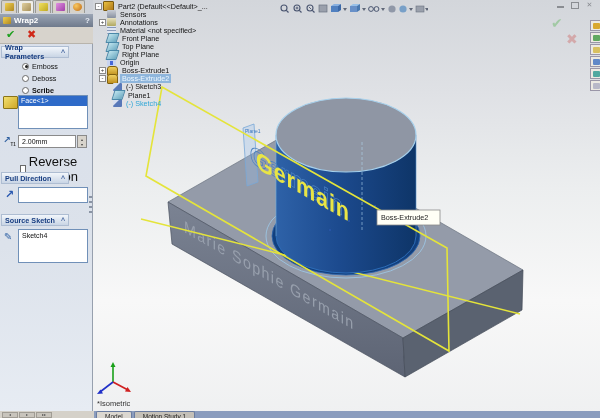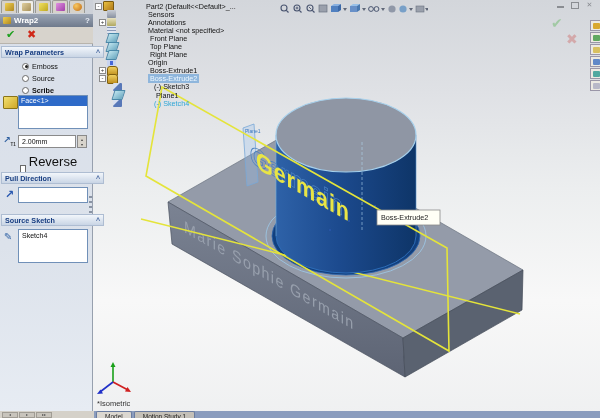--- a/index.html
+++ b/index.html
@@ -20,21 +20,21 @@
   .noexp{width:8px;flex:none;}
   .ticon{width:9px;height:8px;flex:none;margin-right:2px;border-radius:1px;}
   .i-part{background:linear-gradient(135deg,#e8c040,#b07818);border:0.5px solid #7a5a10;}
   .i-sensor{background:linear-gradient(180deg,#c8ccd4,#8890a0);}
   .i-ann{background:linear-gradient(180deg,#e8e2c0,#b0a860);}
   .i-mat{background:repeating-linear-gradient(0deg,#8898b8 0 1px,#dde4f0 1px 3px);}
   .i-plane{background:linear-gradient(135deg,#bfe4ee,#6aa8c0);border:0.5px solid #4a88a8;transform:skewX(-18deg);}
   .i-origin{background:radial-gradient(circle,#4868d8 30%,#c8d4f0 32%,#c8d4f0 100%);}
   .i-boss{background:linear-gradient(180deg,#f0d060,#c09020);border:0.5px solid #806010;border-radius:3px 3px 1px 1px;}
   .i-sketch{background:linear-gradient(135deg,#d8e0f0 40%,#5878b8 42%);}
-  .tlabel{padding:0 2px;margin-left:28px;}
+  .tlabel{padding:0 2px;}
   .selrow{background:#8fb6dc;color:#eef8ff;}
   .cyan{color:#2fa6d6;}
   
   #panel{position:absolute;left:0;top:0;width:93px;height:411px;z-index:5;
          background:linear-gradient(180deg,#d9dfe9 0%,#dce2eb 60%,#e7ecf3 100%);
          border-right:1px solid #97a0ae;box-sizing:border-box;padding-left:8px;}
   #pmtabs{position:absolute;left:0;top:0;width:93px;height:14px;background:#cdd1d8;display:flex;border-bottom:1px solid #aeb2ba;}
   .pmtab{width:16px;height:13px;box-sizing:border-box;border:1px solid #9a9a94;border-bottom:none;background:#d6d2ca;
          display:flex;align-items:center;justify-content:center;margin-left:1px;border-radius:2px 2px 0 0;}
   .pmtab.sel{background:#efeee9;}
@@ -45,21 +45,21 @@
   .g4{background:linear-gradient(135deg,#e090e0,#a040a8);}
   .g5{background:radial-gradient(circle at 35% 35%,#f8c860,#c06810);border-radius:50%;}
   #pmtitle{position:absolute;left:0;top:14px;width:93px;height:13px;
            background:linear-gradient(180deg,#9aa4b4,#6f7a8c);color:#fff;font-size:8px;font-weight:bold;
            display:flex;align-items:center;padding:0 3px;box-sizing:border-box;}
   #pmtitle .ticn{width:8px;height:7px;background:linear-gradient(135deg,#f0d050,#b08820);margin-right:3px;border-radius:1px;}
   #pmtitle .help{margin-left:auto;font-weight:bold;color:#e8ecf4;}
   #okrow{position:absolute;left:0;top:27px;width:93px;height:16px;background:#d7d3cc;border-bottom:1px solid #b8b4ac;}
   #okrow .ok{position:absolute;left:6px;top:1px;color:#1fa020;font-size:11px;font-weight:bold;}
   #okrow .no{position:absolute;left:27px;top:1px;color:#d02818;font-size:11px;font-weight:bold;}
-  .ghead{position:absolute;left:1px;width:103px;height:12px;
+  .ghead{position:absolute;left:1px;width:68px;height:12px;
          background:linear-gradient(180deg,#f2f6fb,#c9d5e5);border:1px solid #aebdd2;box-sizing:border-box;
          color:#163c80;font-size:7.2px;font-weight:bold;display:flex;align-items:center;padding:0 3px;}
   .ghead .chev{margin-left:auto;color:#4868a0;font-size:7px;font-weight:bold;}
   .radio{position:absolute;left:22px;height:10px;display:flex;align-items:center;font-size:7.2px;color:#111;}
   .rdot{width:7px;height:7px;border-radius:50%;border:1px solid #6a6a6a;background:#fff;margin-right:3px;box-sizing:border-box;position:relative;}
   .rdot.on::after{content:"";position:absolute;left:1.5px;top:1.5px;width:3px;height:3px;border-radius:50%;background:#222;}
   .faceicn{position:absolute;left:3px;top:96px;width:13px;height:11px;background:linear-gradient(135deg,#f2e070,#d0a828);
            border:1px solid #8a7418;border-radius:1px;}
   #facebox{position:absolute;left:18px;top:95px;width:70px;height:34px;background:#fff;border:1px solid #7090b8;box-sizing:border-box;}
   #facebox .selline{height:10px;background:#2e6ac8;color:#fff;font-size:7px;line-height:10px;padding-left:2px;}
@@ -283,21 +283,21 @@
     <span>Wrap Parameters</span>
     <span class="chev">^</span>
   </div>
 
   <div class="radio" style="top:61px;">
     <div class="rdot on"></div>
     <span>Emboss</span>
   </div>
   <div class="radio" style="top:73px;">
     <div class="rdot"></div>
-    <span>Source</span>
+    <span>Deboss</span>
   </div>
   <div class="radio" style="top:85px;font-weight:bold;">
     <div class="rdot"></div>
     <span>Scribe</span>
   </div>
 
   <div class="faceicn"></div>
   <div id="facebox">
     <div class="selline">Face&lt;1&gt;</div>
   </div>

